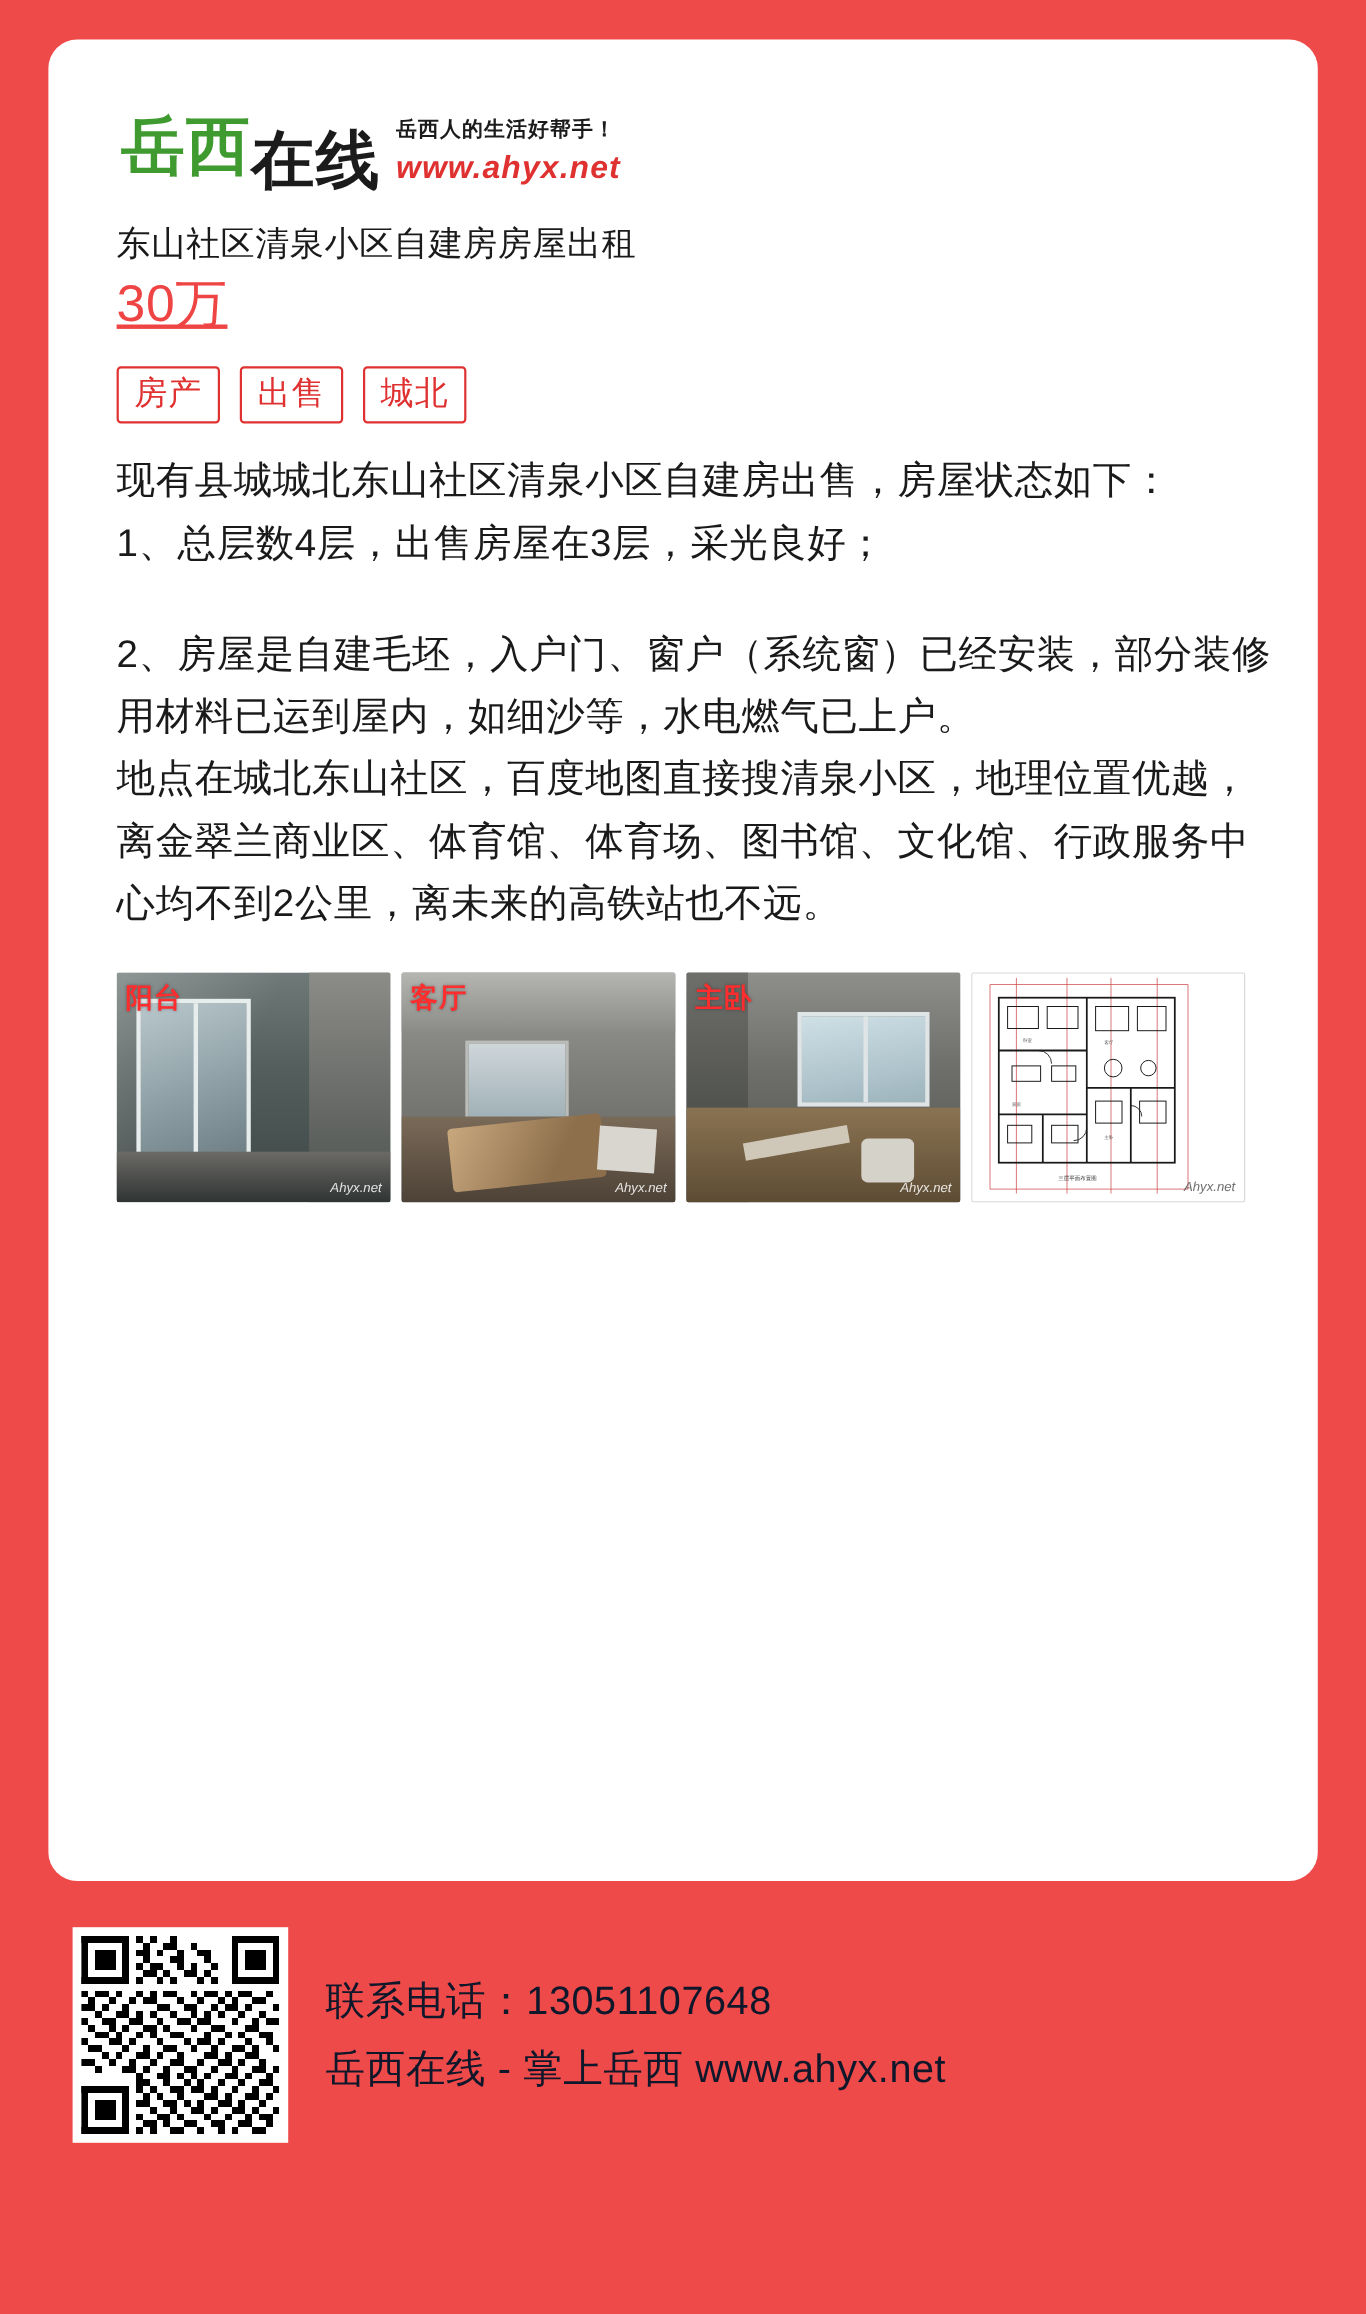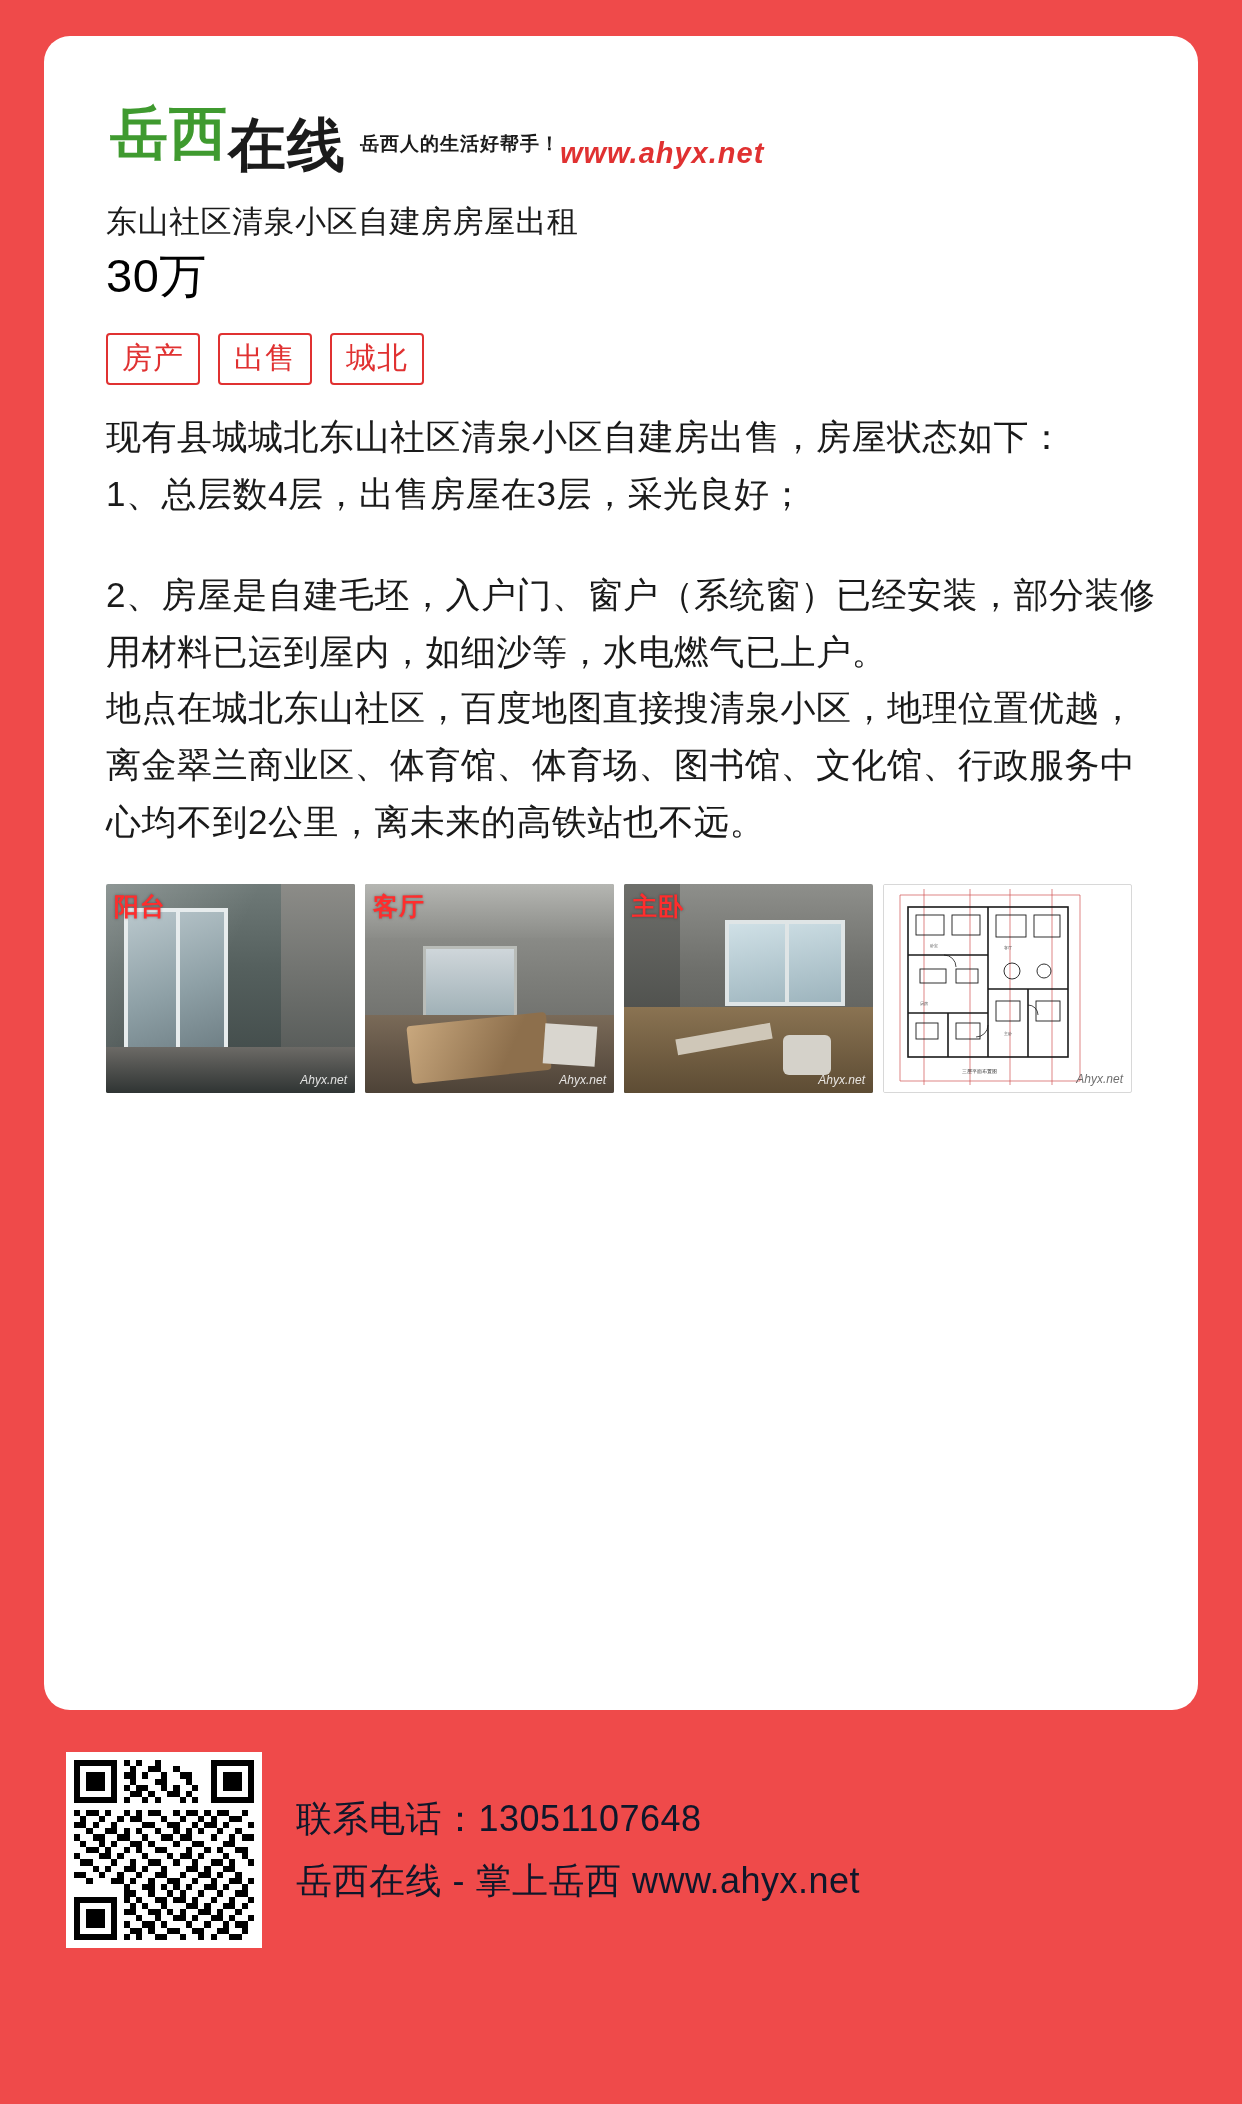--- a/index.html
+++ b/index.html
@@ -48,20 +48,21 @@
     font-family: "DejaVu Sans", "Liberation Sans", sans-serif;
     font-weight: bold;
     font-size: 58px;
     line-height: 1;
     letter-spacing: 1px;
   }
   .logo-green { color: #3f9a2f; }
   .logo-dark  { color: #1b1b1b; margin-top: 24px; }
   .logo-right {
     display: flex;
+    flex-direction: column;
     justify-content: flex-start;
     padding-bottom: 4px;
   }
   .logo-slogan {
     font-size: 19px;
     color: #1b1b1b;
     font-weight: bold;
     letter-spacing: 1px;
     white-space: nowrap;
   }
@@ -78,24 +79,25 @@
   .title {
     font-size: 31px;
     color: #1a1a1a;
     line-height: 1.32;
     margin: 28px 0 0 22px;
     font-weight: normal;
     letter-spacing: 0.5px;
   }
   .price {
     font-size: 47px;
-    color: #000000;
+    color: #ef4444;
     line-height: 1.32;
     margin: 2px 0 0 22px;
     letter-spacing: 0.5px;
+    text-decoration: underline;
   }
   
   .tags {
     display: flex;
     gap: 18px;
     margin: 26px 0 0 22px;
   }
   .tag {
     border: 2px solid #e03131;
     color: #e03131;

